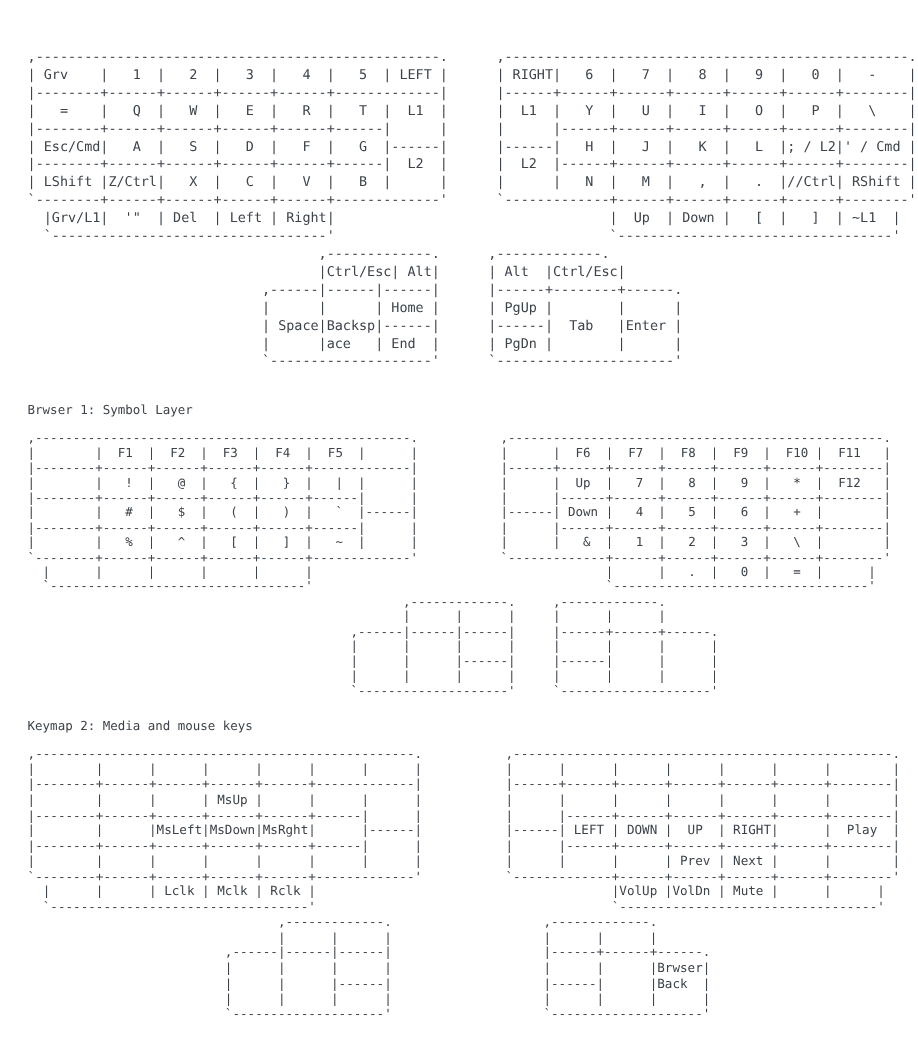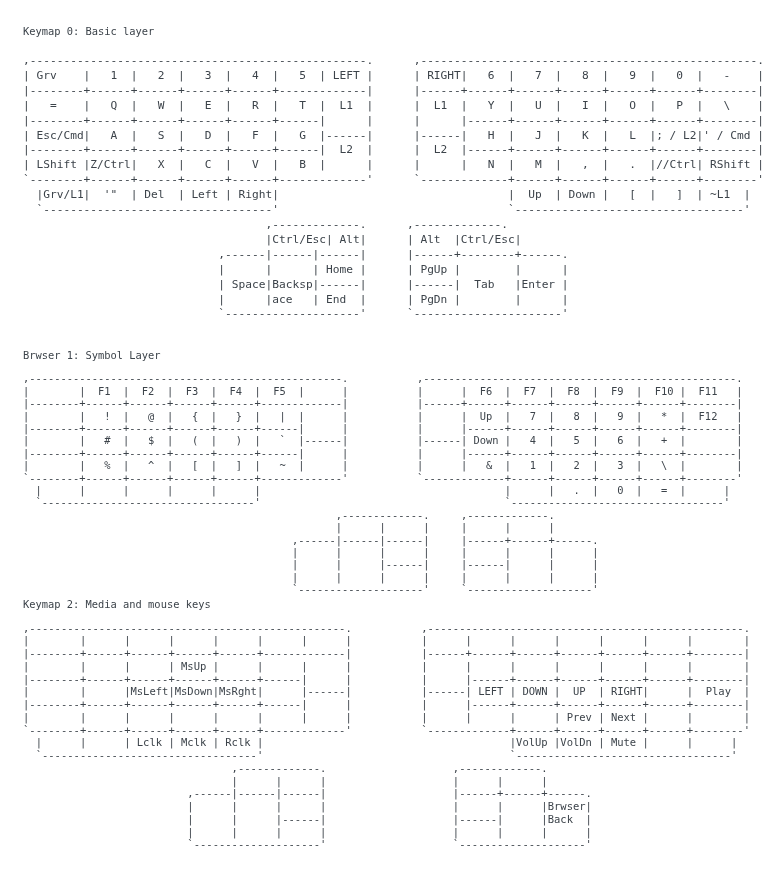--- a/index.html
+++ b/index.html
@@ -29,29 +29,28 @@
   pre.art {
     margin: 0;
     font-family: "DejaVu Sans Mono", "Liberation Mono", monospace;
     color: #3c434a;
     white-space: pre;
   }
   #art0 { font-size: 11.2px; line-height: 14.9px; margin-top: 16px; }
   #art1 { font-size: 10.4px; line-height: 12.4px; margin-top: 10px; }
   #art2 { font-size: 10.5px; line-height: 12.75px; margin-top: 11px; }
   #title1 { margin-top: 27px; }
-  #title2 { margin-top: 2px; }
+  #title2 { margin-top: 16px; }
 </style>
 </head>
 <body style="color: rgb(60, 67, 74);">
 
 <div class="page">
 
   <section>
-    <div class="kmap-title" id="title0">Keymap 0: Basic layer</div>
     <pre class="art" id="art0">,--------------------------------------------------.      ,--------------------------------------------------.
 | Grv    |   1  |   2  |   3  |   4  |   5  | LEFT |      | RIGHT|   6  |   7  |   8  |   9  |   0  |   -    |
 |--------+------+------+------+------+-------------|      |------+------+------+------+------+------+--------|
 |   =    |   Q  |   W  |   E  |   R  |   T  |  L1  |      |  L1  |   Y  |   U  |   I  |   O  |   P  |   \    |
 |--------+------+------+------+------+------|      |      |      |------+------+------+------+------+--------|
 | Esc/Cmd|   A  |   S  |   D  |   F  |   G  |------|      |------|   H  |   J  |   K  |   L  |; / L2|' / Cmd |
 |--------+------+------+------+------+------|  L2  |      |  L2  |------+------+------+------+------+--------|
 | LShift |Z/Ctrl|   X  |   C  |   V  |   B  |      |      |      |   N  |   M  |   ,  |   .  |//Ctrl| RShift |
 `--------+------+------+------+------+-------------'      `-------------+------+------+------+------+--------'
   |Grv/L1|  '"  | Del  | Left | Right|                                  |  Up  | Down |   [  |   ]  | ~L1  |

